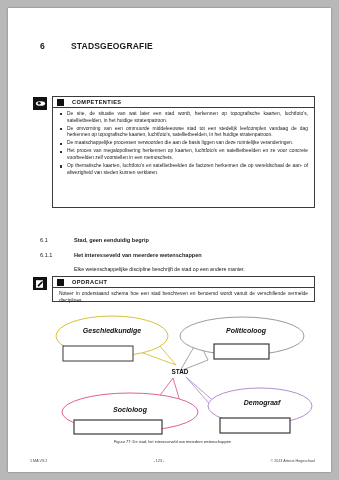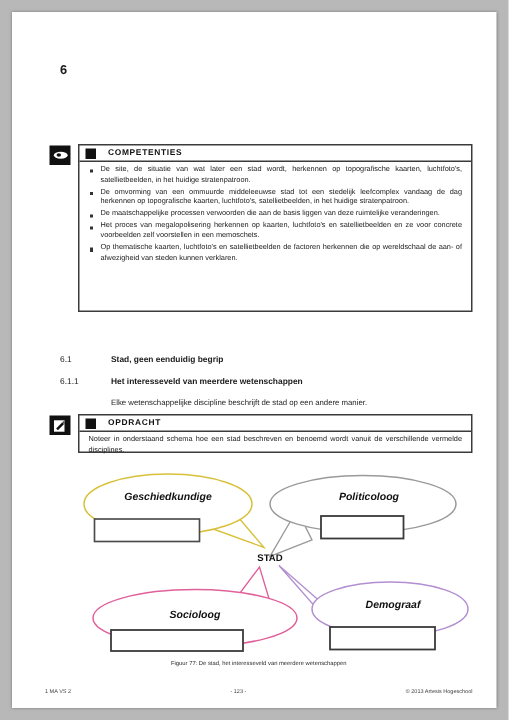--- a/index.html
+++ b/index.html
@@ -65,20 +65,21 @@
   .footer .right { text-align:right; }
 </style>
 </head>
 <body>
 
 <div class="page">
 <div class="inner">
 
   <div class="chapter">
     <span>6</span>
+    <span>STADSGEOGRAFIE</span>
   </div>
 
   <div class="icon-tile" style="left:3px; top:89px;">
     <svg width="11" height="9" viewBox="0 0 11 9">
       <ellipse cx="5.5" cy="4.5" rx="4.6" ry="2.3" fill="#fff"></ellipse>
       <ellipse cx="4.2" cy="4.3" rx="1.5" ry="1.2" fill="#111"></ellipse>
     </svg>
   </div>
 
   <div class="framebox" style="left:22px; top:88px; width:263px; height:112px;">

